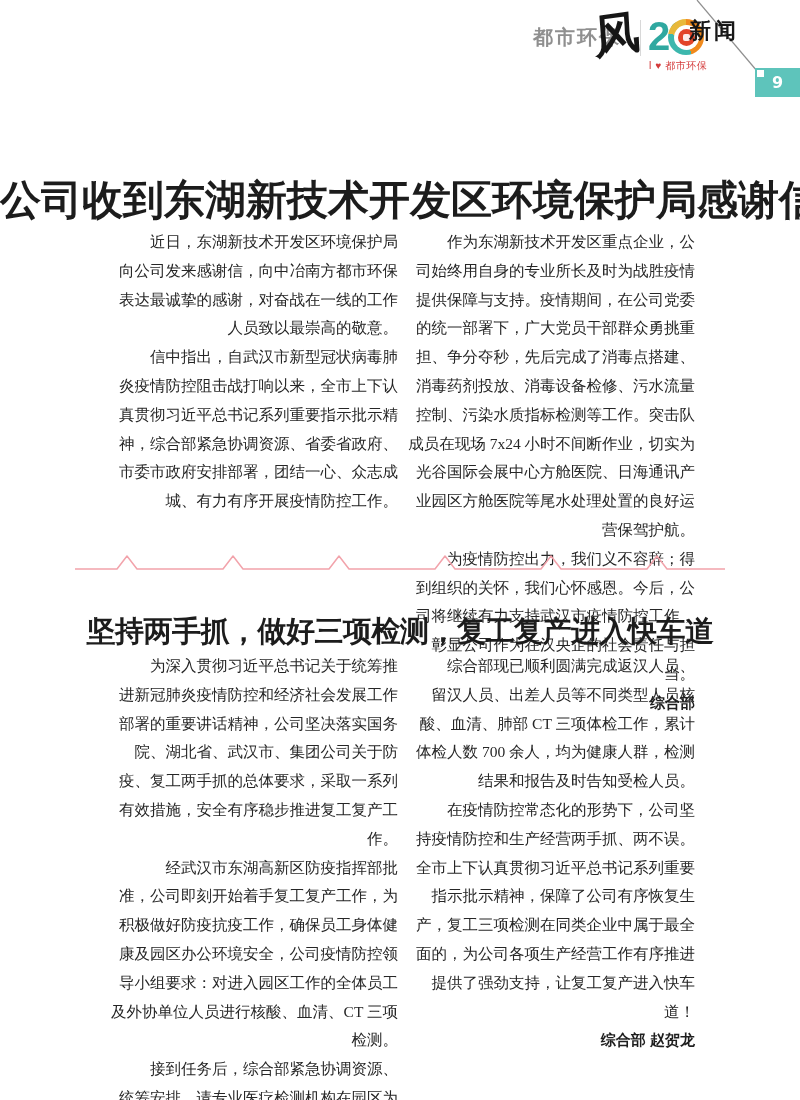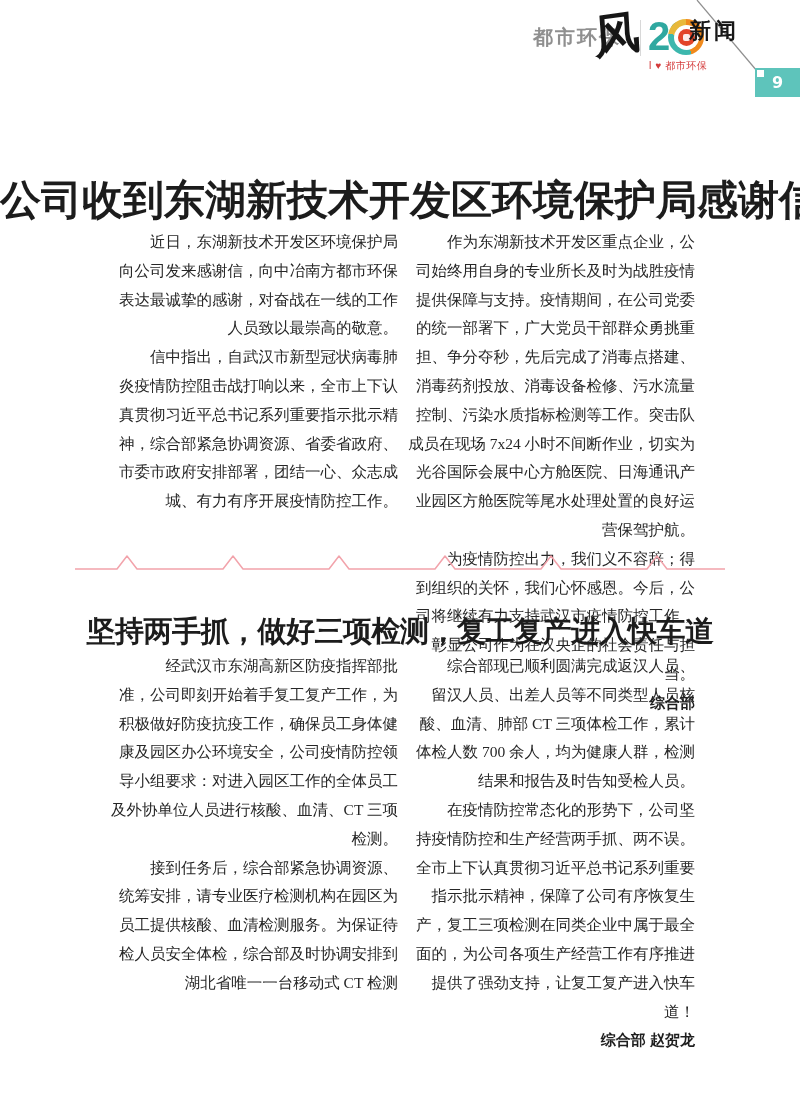--- a/index.html
+++ b/index.html
@@ -124,20 +124,21 @@
   </div>
 
   <svg class="zigzag" width="660" height="24" viewBox="0 0 660 24">
     <path d="M5 18 H47 L57 5 L67 18 H153 L163 5 L173 18 H259 L269 5 L279 18 H365 L375 5 L385 18 H471 L481 5 L491 18 H577 L587 5 L597 18 H655" fill="none" stroke="#f2a3ab" stroke-width="1.5" stroke-linejoin="round"></path>
   </svg>
 
   <h1 class="headline headline-2">坚持两手抓，做好三项检测，复工复产进入快车道</h1>
 
   <div class="cols cols-a2">
     <div class="col">
+      <p>为深入贯彻习近平总书记关于统筹推进新冠肺炎疫情防控和经济社会发展工作部署的重要讲话精神，公司坚决落实国务院、湖北省、武汉市、集团公司关于防疫、复工两手抓的总体要求，采取一系列有效措施，安全有序稳步推进复工复产工作。</p>
       <p>经武汉市东湖高新区防疫指挥部批准，公司即刻开始着手复工复产工作，为积极做好防疫抗疫工作，确保员工身体健康及园区办公环境安全，公司疫情防控领导小组要求：对进入园区工作的全体员工及外协单位人员进行核酸、血清、CT 三项检测。</p>
       <p>接到任务后，综合部紧急协调资源、统筹安排，请专业医疗检测机构在园区为员工提供核酸、血清检测服务。为保证待检人员安全体检，综合部及时协调安排到湖北省唯一一台移动式 CT 检测</p>
     </div>
     <div class="col">
       <p>综合部现已顺利圆满完成返汉人员、留汉人员、出差人员等不同类型人员核酸、血清、肺部 CT 三项体检工作，累计体检人数 700 余人，均为健康人群，检测结果和报告及时告知受检人员。</p>
       <p>在疫情防控常态化的形势下，公司坚持疫情防控和生产经营两手抓、两不误。全市上下认真贯彻习近平总书记系列重要指示批示精神，保障了公司有序恢复生产，复工三项检测在同类企业中属于最全面的，为公司各项生产经营工作有序推进提供了强劲支持，让复工复产进入快车道！</p>
       <p class="byline">综合部 赵贺龙</p>
     </div>
   </div>
 

